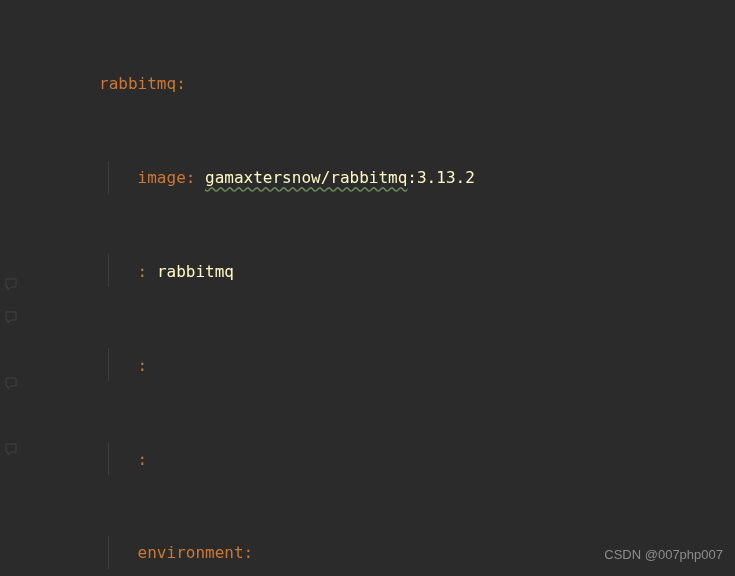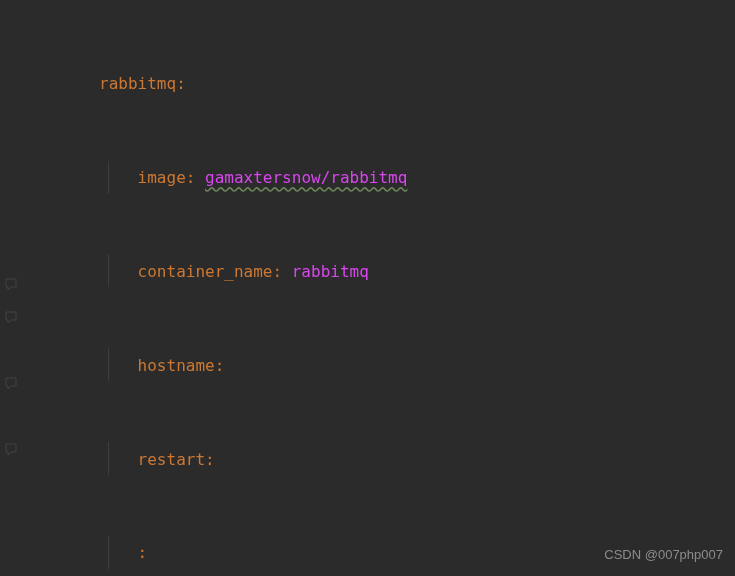--- a/index.html
+++ b/index.html
@@ -51,21 +51,21 @@
     }
     .indent-guide {
       position: absolute;
       width: 1px;
       background: #3c3f41;
       top: 0;
       bottom: 0;
     }
     .key { color: #cc7832; }
     .colon { color: #cc7832; }
-    .value { color: #d946ef; }
+    .value { color: #fef9c3; }
     .underline {
       text-decoration: underline;
       text-decoration-style: wavy;
       text-decoration-color: #6a8759;
       text-underline-offset: 3px;
     }
     .watermark {
       position: absolute;
       bottom: 8px;
       right: 12px;
@@ -97,25 +97,25 @@
   </div>
   <div class="gutter-icon" style="top: 436px;">
     <svg viewBox="0 0 14 14">
         <path d="M2 2 L12 2 L12 10 L7 10 L4 13 L4 10 L2 10 Z"></path>
       </svg>
   </div>
 </div>
 
 <div class="code">
   <div class="line"><span class="sp">        </span><span class="key">rabbitmq</span><span class="colon">:</span></div>
-  <div class="line"><div class="indent-guide" style="left:86px;"></div><span class="sp">            </span><span class="key">image</span><span class="colon">:</span><span> </span><span class="value underline">gamaxtersnow/rabbitmq</span></div>
-  <div class="line"><div class="indent-guide" style="left:86px;"></div><span class="sp">            </span><span class="key">container_name</span><span class="colon">:</span><span> </span><span class="value">rabbitmq</span></div>
-  <div class="line"><div class="indent-guide" style="left:86px;"></div><span class="sp">            </span><span class="key">hostname</span><span class="colon">:</span><span> </span></div>
-  <div class="line"><div class="indent-guide" style="left:86px;"></div><span class="sp">            </span><span class="key">restart</span><span class="colon">:</span><span> </span></div>
-  <div class="line"><div class="indent-guide" style="left:86px;"></div><span class="sp">            </span><span class="colon">:</span></div>
+  <div class="line"><div class="indent-guide" style="left:86px;"></div><span class="sp">            </span><span class="key">image</span><span class="colon">:</span><span> </span><span class="value underline">gamaxtersnow/rabbitmq</span><span class="value">:3.13.2</span></div>
+  <div class="line"><div class="indent-guide" style="left:86px;"></div><span class="sp">            </span><span class="colon">:</span><span> </span><span class="value">rabbitmq</span></div>
+  <div class="line"><div class="indent-guide" style="left:86px;"></div><span class="sp">            </span><span class="colon">:</span><span> </span></div>
+  <div class="line"><div class="indent-guide" style="left:86px;"></div><span class="sp">            </span><span class="colon">:</span><span> </span></div>
+  <div class="line"><div class="indent-guide" style="left:86px;"></div><span class="sp">            </span><span class="key">environment</span><span class="colon">:</span></div>
   
   
   
   
   
   
   
   
   
   

